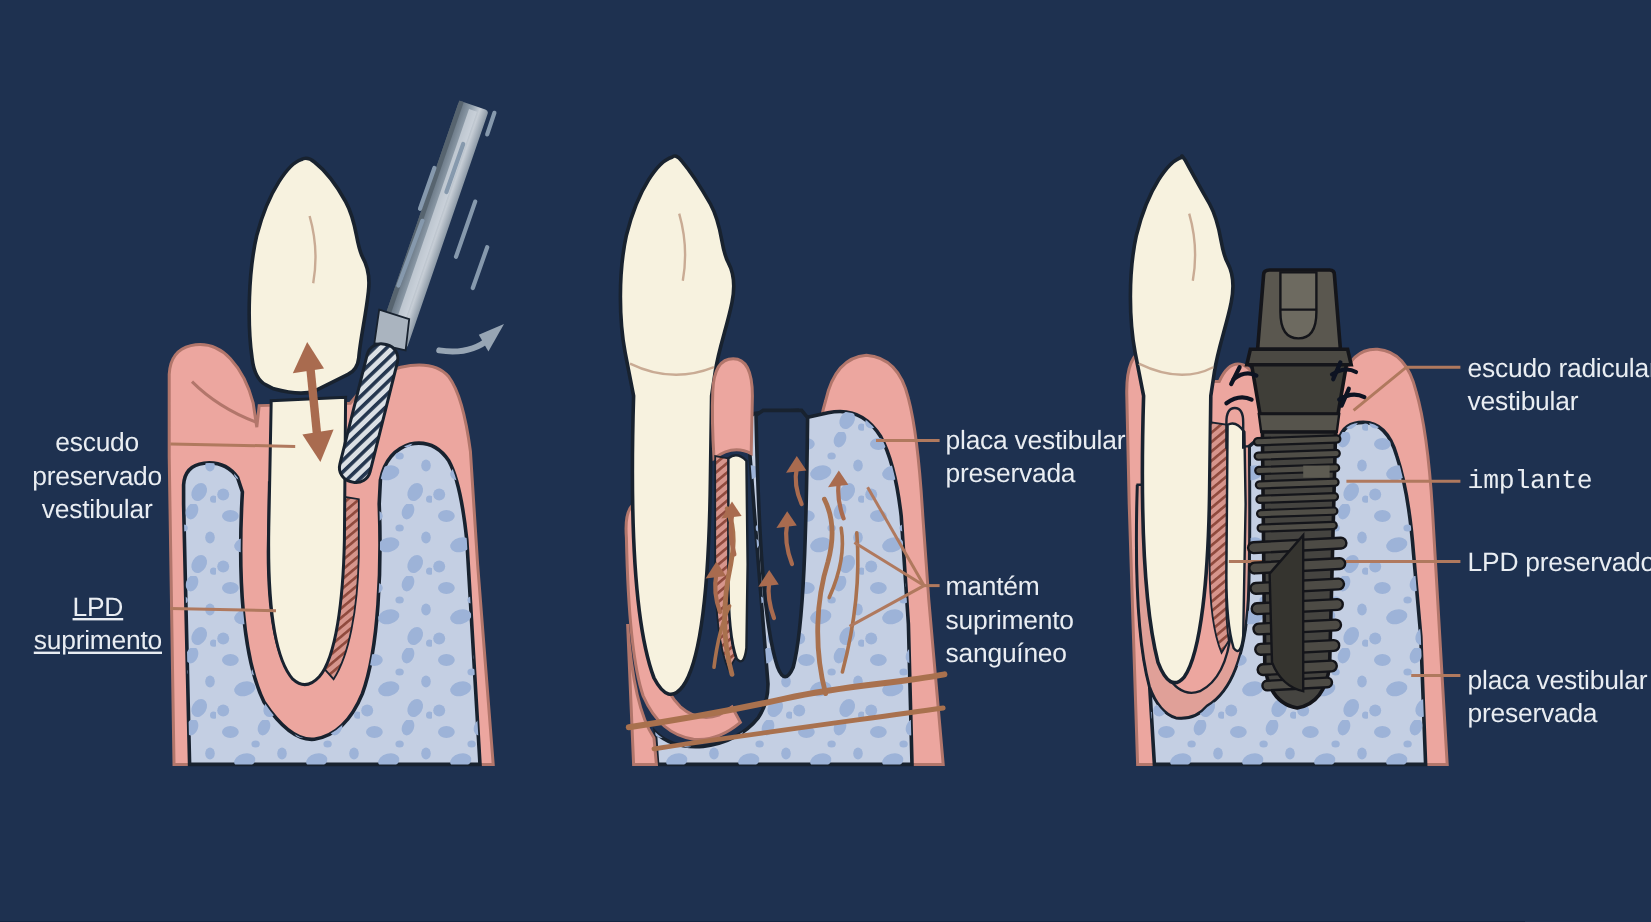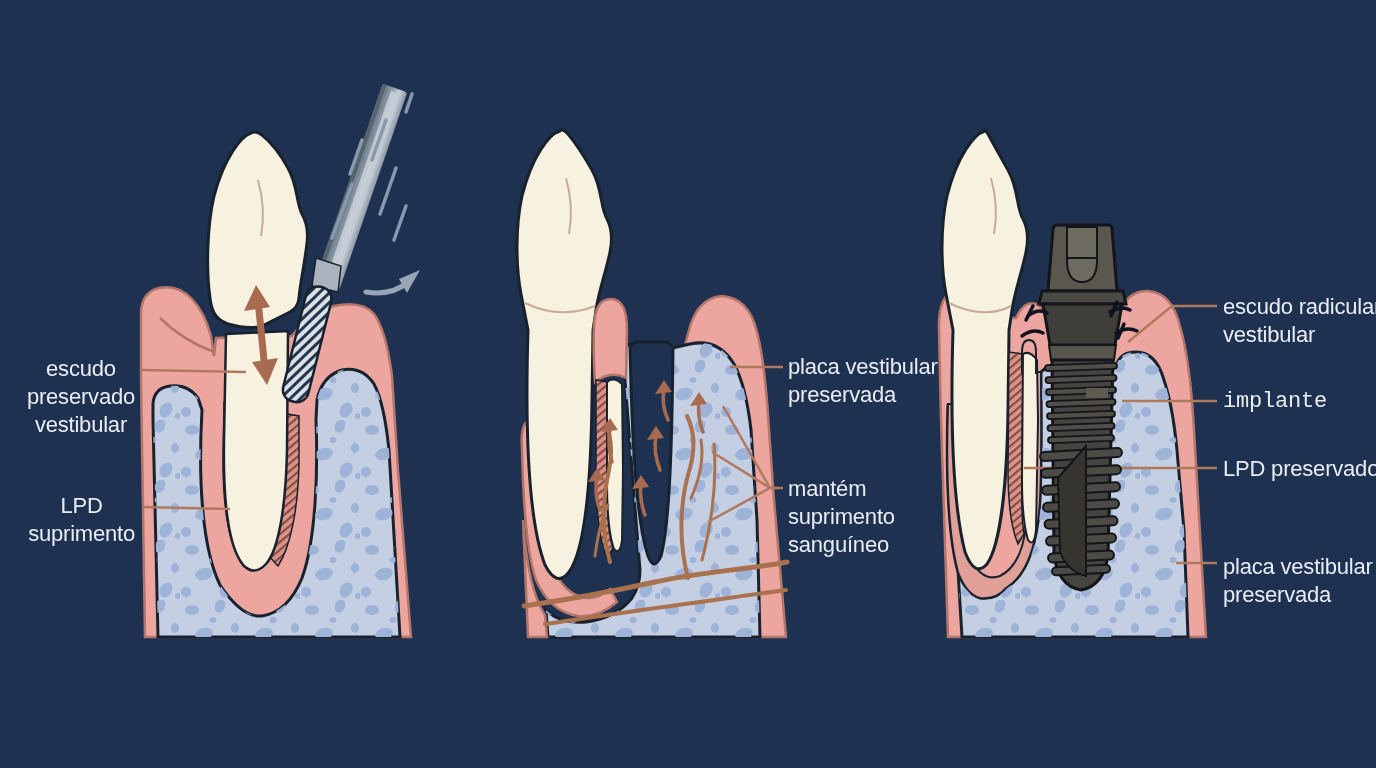--- a/index.html
+++ b/index.html
@@ -221,21 +221,21 @@
       <path d="M1176,563 L1217,563"></path>
     </g>
   </g>
 </svg>
 
 <div class="lbl r" style="right:1241px; top:355px;">
   <span>escudo</span>
   <span>preservado</span>
   <span>vestibular</span>
 </div>
-<div class="lbl r" style="right:1241px; top:492px;">
+<div class="lbl r" style="right:1241px; top:492px;text-decoration:underline;">
   <span>LPD</span>
   <span>suprimento</span>
 </div>
 <div class="lbl" style="left:788px; top:353px;">
   <span>placa vestibular</span>
   <span>preservada</span>
 </div>
 <div class="lbl" style="left:788px; top:475px;">
   <span>mantém</span>
   <span>suprimento</span>

